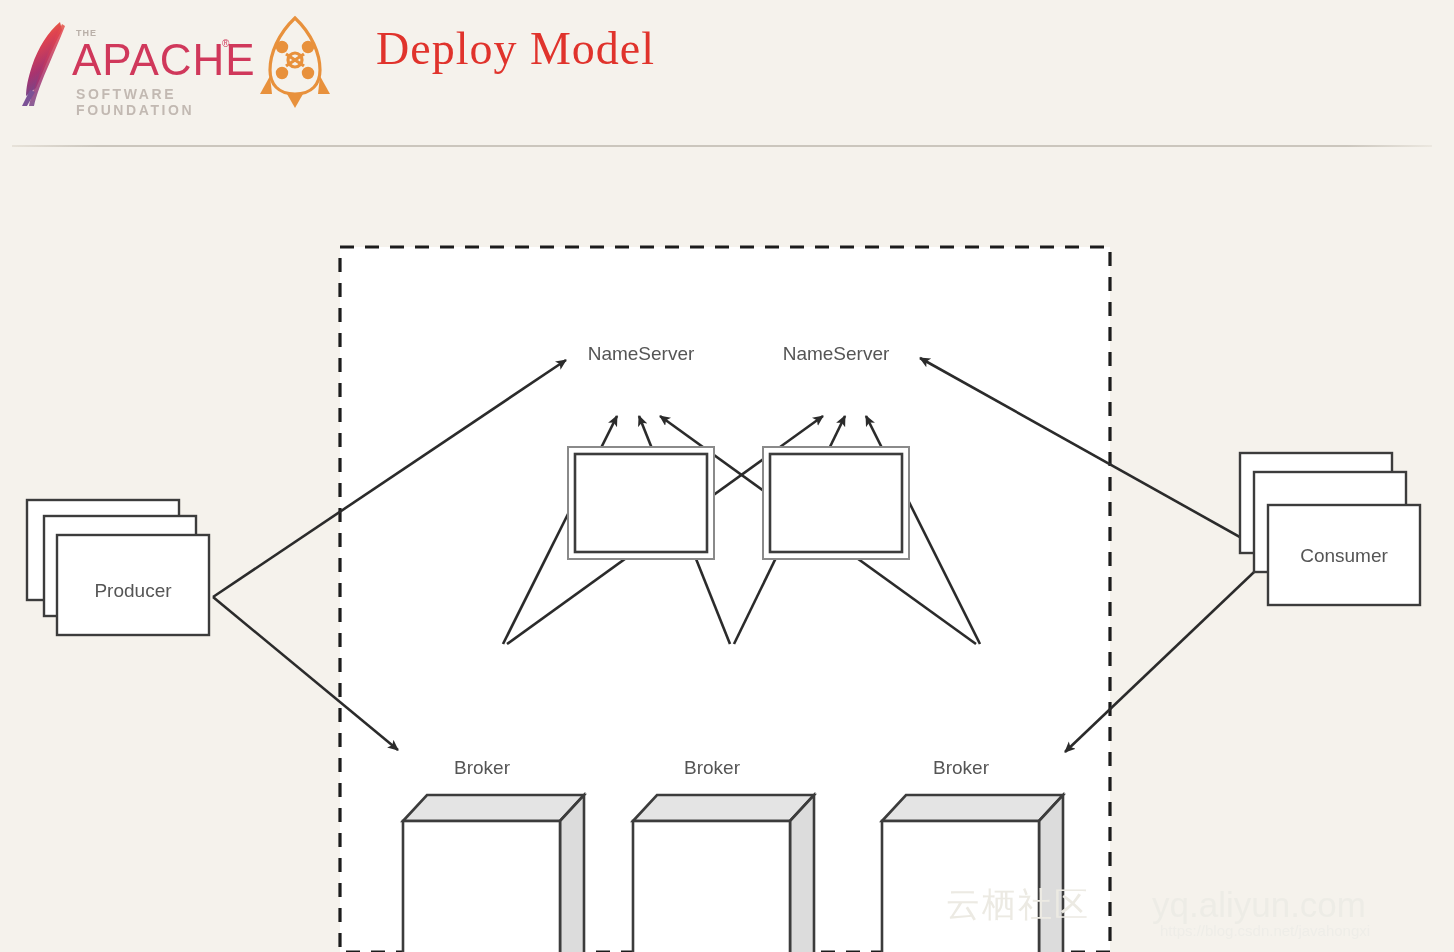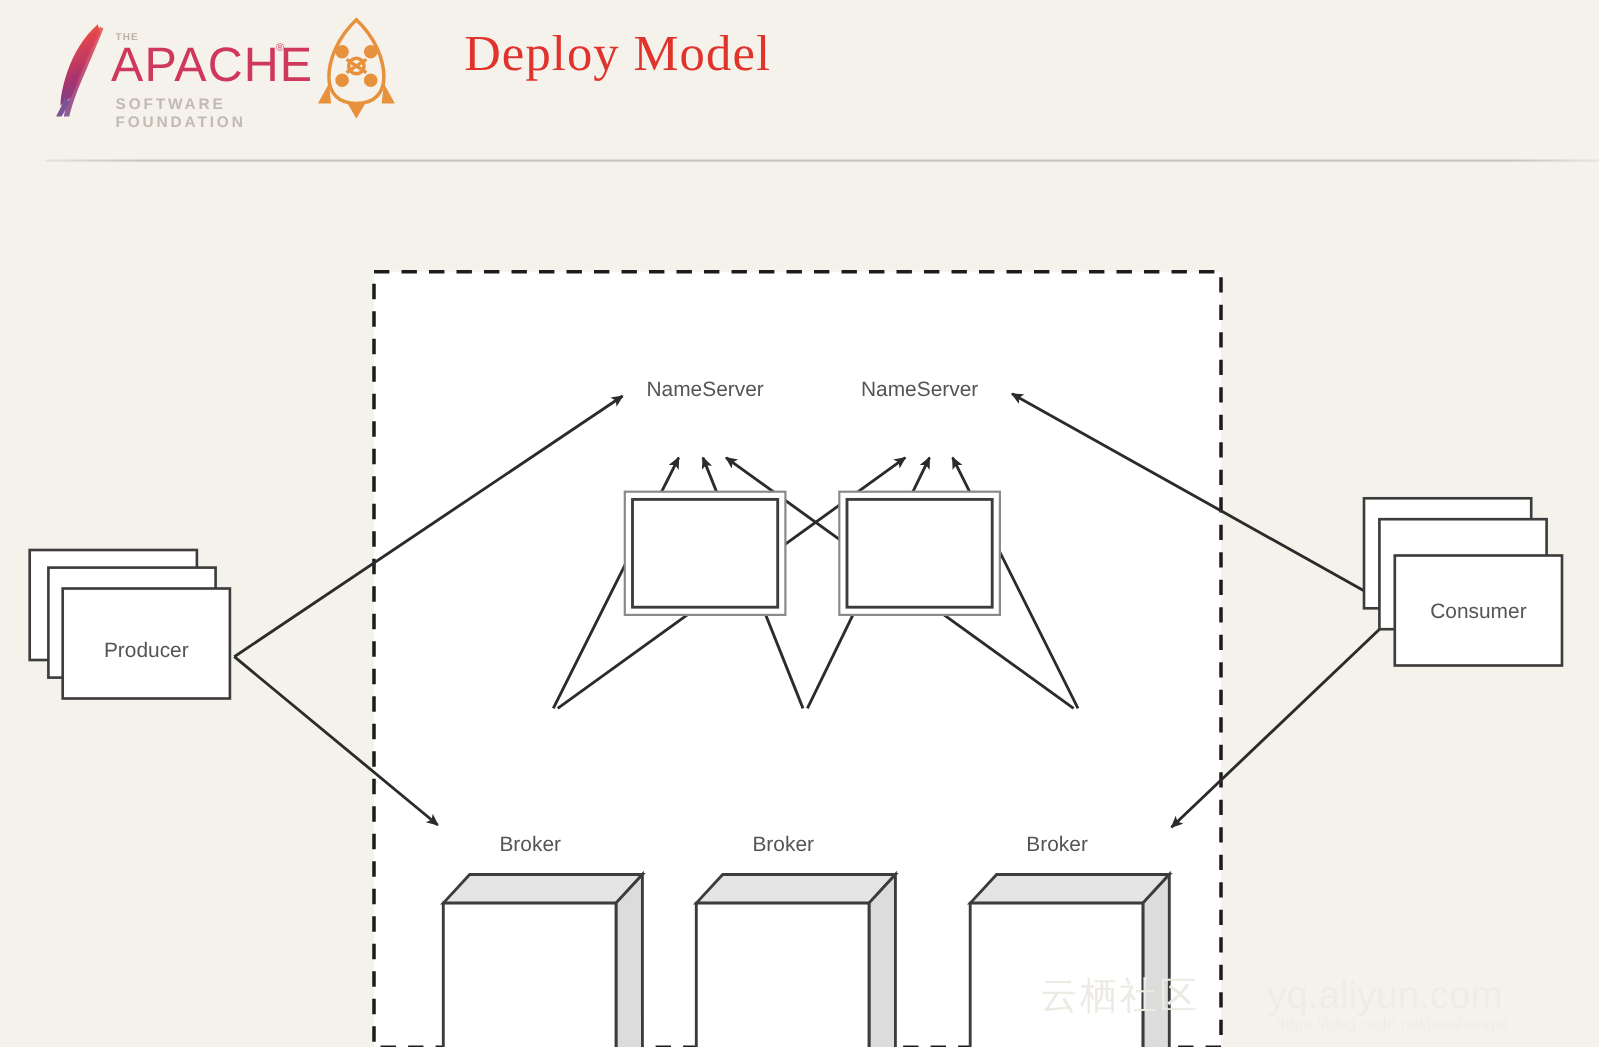--- a/index.html
+++ b/index.html
@@ -5,41 +5,41 @@
   html,body{margin:0;padding:0;}
   body{
     width:1454px;height:952px;
     background:#f4f1ea;
     font-family:"Liberation Sans","DejaVu Sans",sans-serif;
     overflow:hidden;position:relative;
   }
   .page{position:absolute;inset:0;background:#f5f2ec;}
 
   
-  .header{position:absolute;left:0;top:0;width:1264px;height:146px;margin-left:29px;}
+  .header{position:absolute;left:0;top:0;width:1264px;height:146px;}
   .logo-apache{position:absolute;left:18px;top:16px;width:230px;height:92px;}
   .feather{position:absolute;left:0;top:2px;width:56px;height:90px;}
   .apache-word{
     position:absolute;left:54px;top:22px;
     font-family:"Liberation Sans","DejaVu Sans",sans-serif;
     font-size:44px;font-weight:500;letter-spacing:1px;color:#d0385b;
     line-height:44px;
   }
   .apache-the{
     position:absolute;left:58px;top:12px;font-size:9px;letter-spacing:1px;
     color:#b9b0a8;font-weight:700;
   }
   .apache-reg{position:absolute;left:204px;top:22px;font-size:10px;color:#d0385b;}
   .apache-sub{
     position:absolute;left:58px;top:70px;font-size:14px;letter-spacing:2.6px;
     color:#c2b9b2;font-weight:700;
   }
   .logo-rocket{position:absolute;left:250px;top:14px;width:90px;height:94px;}
   .title{
-    position:absolute;left:393px;top:22px;
+    position:absolute;left:376px;top:22px;
     font-family:"Liberation Serif","DejaVu Serif",serif;
     font-size:46px;color:#e0332c;letter-spacing:1px;white-space:nowrap;
   }
   .divider{position:absolute;left:12px;top:145px;width:1420px;height:2px;
     background:linear-gradient(to right,#e7e2d9,#cbc6bd 6%,#cbc6bd 94%,#ece8e0);}
 
   
   .diagram{position:absolute;left:0;top:150px;width:1364px;height:802px;}
   .diagram svg{display:block;}
 

